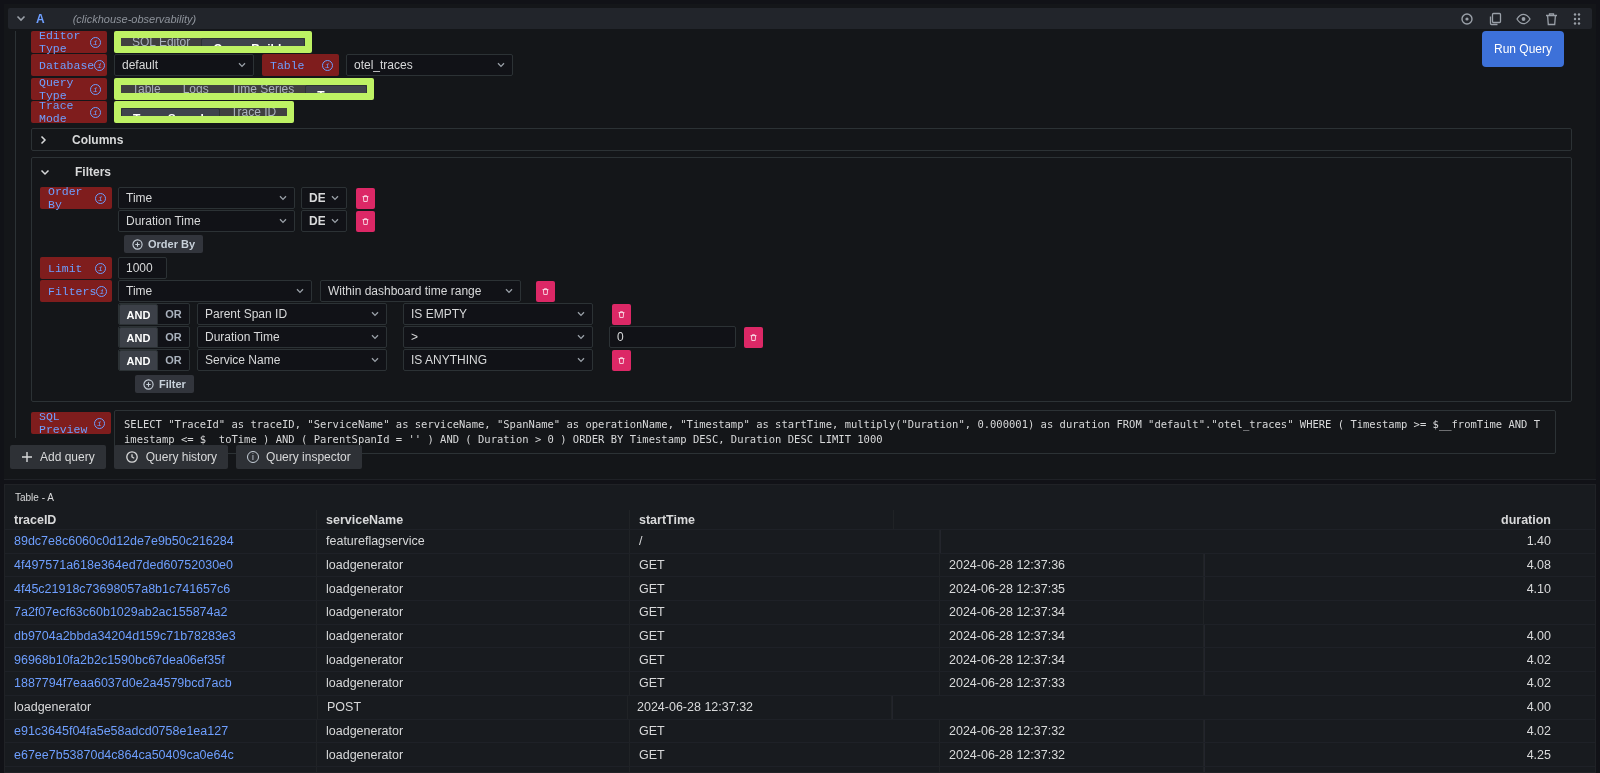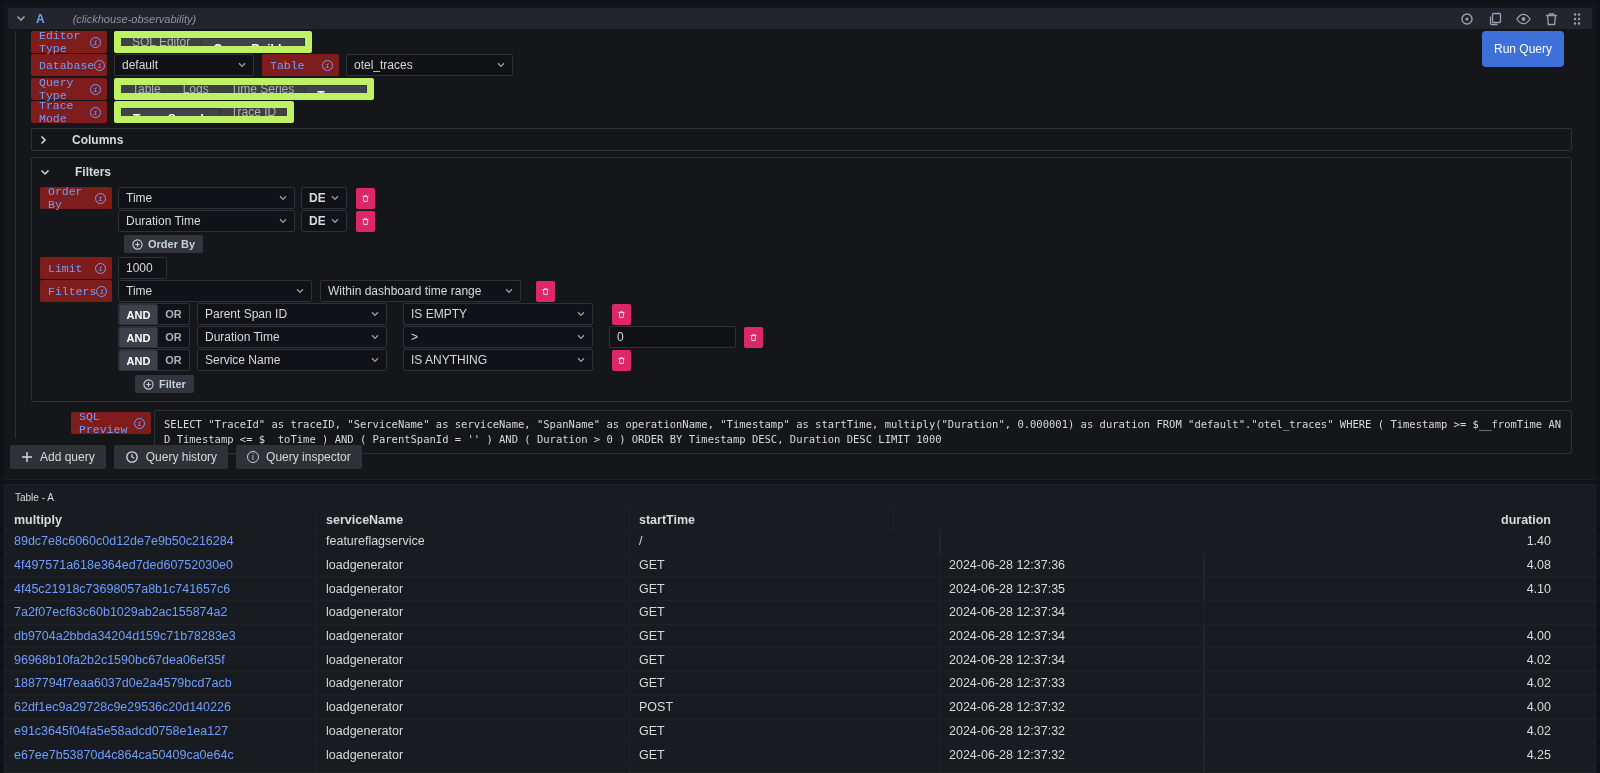--- a/index.html
+++ b/index.html
@@ -47,21 +47,21 @@
   .filters-box .cbox-head{padding:0;margin-bottom:7px;height:16px;}
   .indent{margin-left:78px;}
   .ghost-btn{display:inline-flex;align-items:center;gap:5px;height:18px;background:#32353c;border:none;border-radius:2px;
     color:#c7d0d9;font-family:"Liberation Sans",sans-serif;font-size:11px;font-weight:700;padding:0 8px;cursor:pointer;}
   .bool-seg{display:inline-flex;height:22px;background:#111217;border:1px solid #2c3235;border-radius:2px;overflow:hidden;margin-right:7px;}
   .bool-seg .opt{display:flex;align-items:center;justify-content:center;color:#aab2bd;font-size:11px;font-weight:700;cursor:pointer;}
   .bool-seg .opt.and{width:39px;}
   .bool-seg .opt.or{width:31px;}
   .bool-seg .opt.sel{background:#3c4048;color:#fff;}
   
-  .sql-row{display:flex;align-items:flex-start;margin-top:8px;margin-left:40px;}
+  .sql-row{display:flex;align-items:flex-start;margin-top:8px;}
   .sql-row .flabel{width:80px;margin-right:3px;}
   .sql-code{width:1442px;border:1px solid #2c3235;border-radius:2px;padding:6px 9px;
     font-family:"DejaVu Sans Mono",monospace;font-size:10.5px;line-height:15px;color:#d8d9da;
     word-break:break-all;white-space:pre-wrap;}
   
   .footer-btns{position:absolute;left:6px;top:441px;display:flex;gap:8px;}
   .sec-btn{display:inline-flex;align-items:center;gap:7px;height:24px;padding:0 11px;background:#2e3136;border:none;
     border-radius:2px;color:#d8d9da;font-family:"Liberation Sans",sans-serif;font-size:12px;font-weight:500;cursor:pointer;}
   .sec-btn .info-i{border-color:#c7d0d9;color:#c7d0d9;width:12px;height:12px;font-size:8.5px;line-height:10px;font-style:normal;}
   
@@ -412,21 +412,21 @@
         <span class="info-i">i</span>
         <span>Query inspector</span>
       </button>
     </div>
   </section>
 
   <section class="table-panel">
     <div class="panel-title">Table - A</div>
     <div class="grid">
       <div class="thead">
-        <div class="cell c1">multiply</div>
+        <div class="cell c1">traceID</div>
         <div class="cell c2">serviceName</div>
         <div class="cell c4">startTime</div>
         <div class="cell c5">duration</div>
       </div>
       <div id="tbody">
           <div class="trow">
             <div class="cell c1">
               <a href="#">89dc7e8c6060c0d12de7e9b50c216284</a>
             </div>
             <div class="cell c2">featureflagservice</div>
@@ -480,23 +480,20 @@
           <div class="trow">
             <div class="cell c1">
               <a href="#">1887794f7eaa6037d0e2a4579bcd7acb</a>
             </div>
             <div class="cell c2">loadgenerator</div>
             <div class="cell c3">GET</div>
             <div class="cell c4">2024-06-28 12:37:33</div>
             <div class="cell c5">4.02</div>
           </div>
           <div class="trow">
-            <div class="cell c1">
-              <a href="#">62df1ec9a29728c9e29536c20d140226</a>
-            </div>
             <div class="cell c2">loadgenerator</div>
             <div class="cell c3">POST</div>
             <div class="cell c4">2024-06-28 12:37:32</div>
             <div class="cell c5">4.00</div>
           </div>
           <div class="trow">
             <div class="cell c1">
               <a href="#">e91c3645f04fa5e58adcd0758e1ea127</a>
             </div>
             <div class="cell c2">loadgenerator</div>

